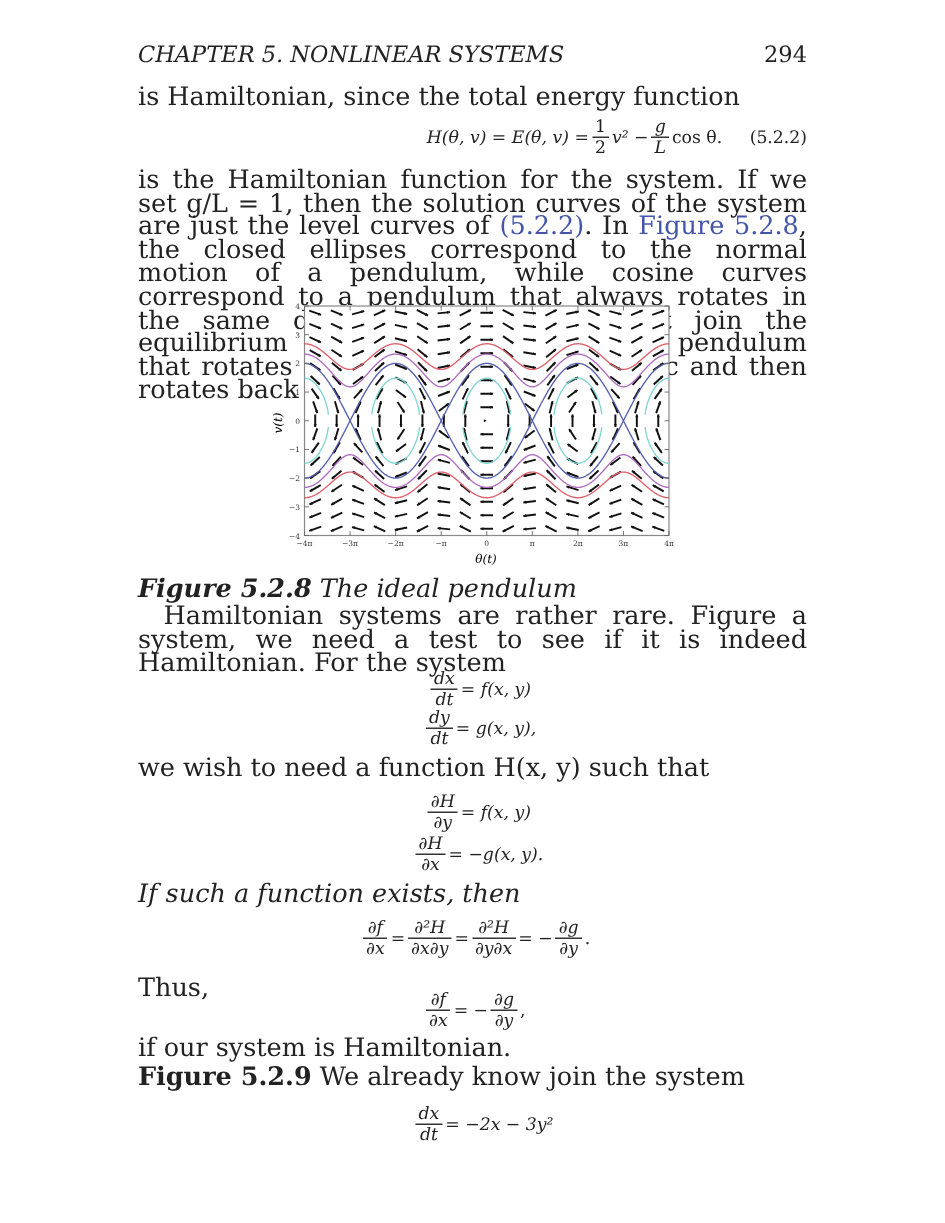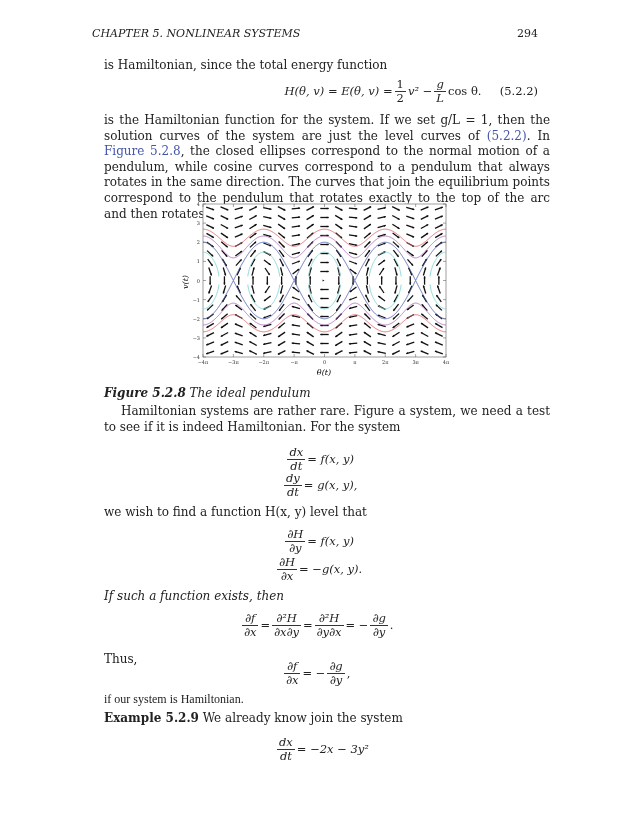--- a/index.html
+++ b/index.html
@@ -1,21 +1,21 @@
 <!DOCTYPE html>
 <html><head>
 <meta charset="utf-8">
 <style>
   html, body { margin: 0; padding: 0; background: #ffffff; }
   body { width: 630px; height: 815px; position: relative; overflow: hidden;
          font-family: "DejaVu Serif", "Liberation Serif", serif; color: #222; }
   .page { position: absolute; left: 92px; top: 0; width: 446px; }
-  .header { position: absolute; top: 27px; left: 0; width: 446px; font-size: 11px; font-style: italic; }
+  .header { position: absolute; top: 27px; left: 0; width: 446px; font-size: 15px; font-style: italic; }
   .header .pno { position: absolute; right: 0; top: 0; font-style: normal; }
-  .txt { position: absolute; left: 12px; width: 446px; font-size: 12px; line-height: 15.6px; text-align: justify; }
+  .txt { position: absolute; left: 0; width: 446px; font-size: 17px; line-height: 15.6px; text-align: justify; }
   .ref { color: #4455aa; }
   .eq { position: absolute; font-size: 11.5px; white-space: nowrap; font-style: normal; }
   .it { font-style: italic; }
   .frac { display: inline-block; vertical-align: middle; text-align: center; margin: 0 2px; }
   .frac > span { display: block; line-height: 13px; padding: 0 2px; }
   .frac > span.num { border-bottom: 1px solid #333; }
   .eqrow { display: flex; align-items: center; justify-content: center; height: 26px; }
   .bold { font-weight: bold; }
   svg text { font-family: "DejaVu Serif", serif; }
 </style>
@@ -725,21 +725,21 @@
     </div>
     <div class="eqrow">
       <span class="frac it">
           <span class="num">dy</span>
           <span>dt</span>
         </span>
       <span class="it">= g(x, y),</span>
     </div>
   </div>
 
-  <div class="txt" style="top:505px;">we wish to find a function H(x, y) level that</div>
+  <div class="txt" style="top:505px;">we wish to need a function H(x, y) such that</div>
 
   <div class="eq" style="top:527px; left:183px;">
     <div class="eqrow" style="height:28px;">
       <span class="frac it">
           <span class="num">∂H</span>
           <span>∂y</span>
         </span>
       <span class="it">= f(x, y)</span>
     </div>
     <div class="eqrow" style="height:28px;">
@@ -788,24 +788,24 @@
         </span>
       <span>= −</span>
       <span class="frac it">
           <span class="num">∂g</span>
           <span>∂y</span>
         </span>
       <span>,</span>
     </div>
   </div>
 
-  <div class="txt" style="top:692px;font-family:Liberation Serif, serif;">if our system is Hamiltonian.</div>
+  <div class="txt" style="top:692px;">if our system is Hamiltonian.</div>
 
   <div class="txt" style="top:711px;">
-    <span class="bold">Example 5.2.9</span><span> We already know join the system</span>
+    <span class="bold">Figure 5.2.9</span><span> We already know join the system</span>
   </div>
 
   <div class="eq" style="top:734px; left:183px;">
     <div class="eqrow" style="height:30px;">
       <span class="frac it">
           <span class="num">dx</span>
           <span>dt</span>
         </span>
       <span class="it">= −2x − 3y²</span>
     </div>

